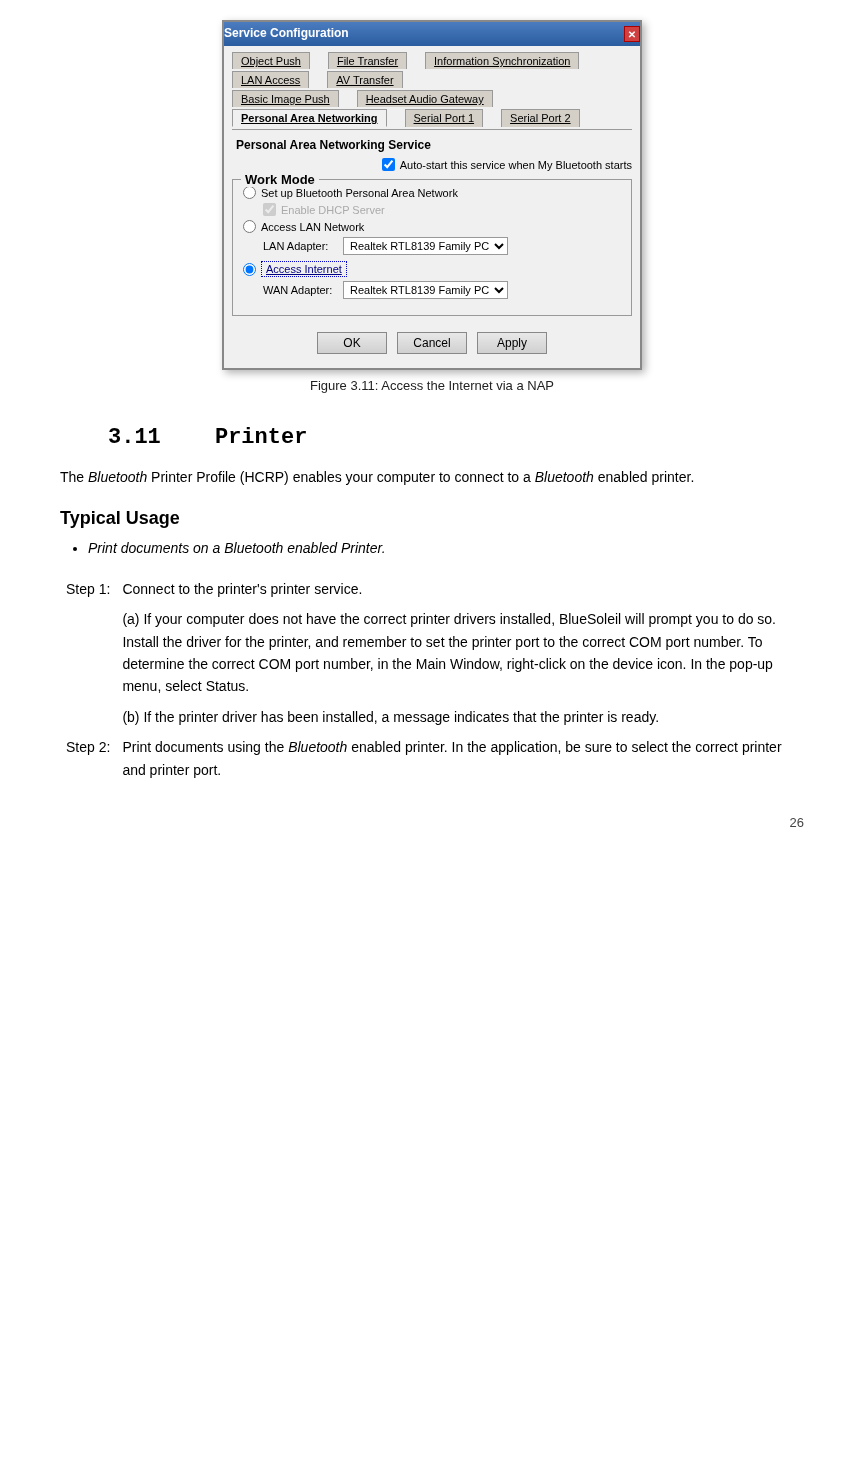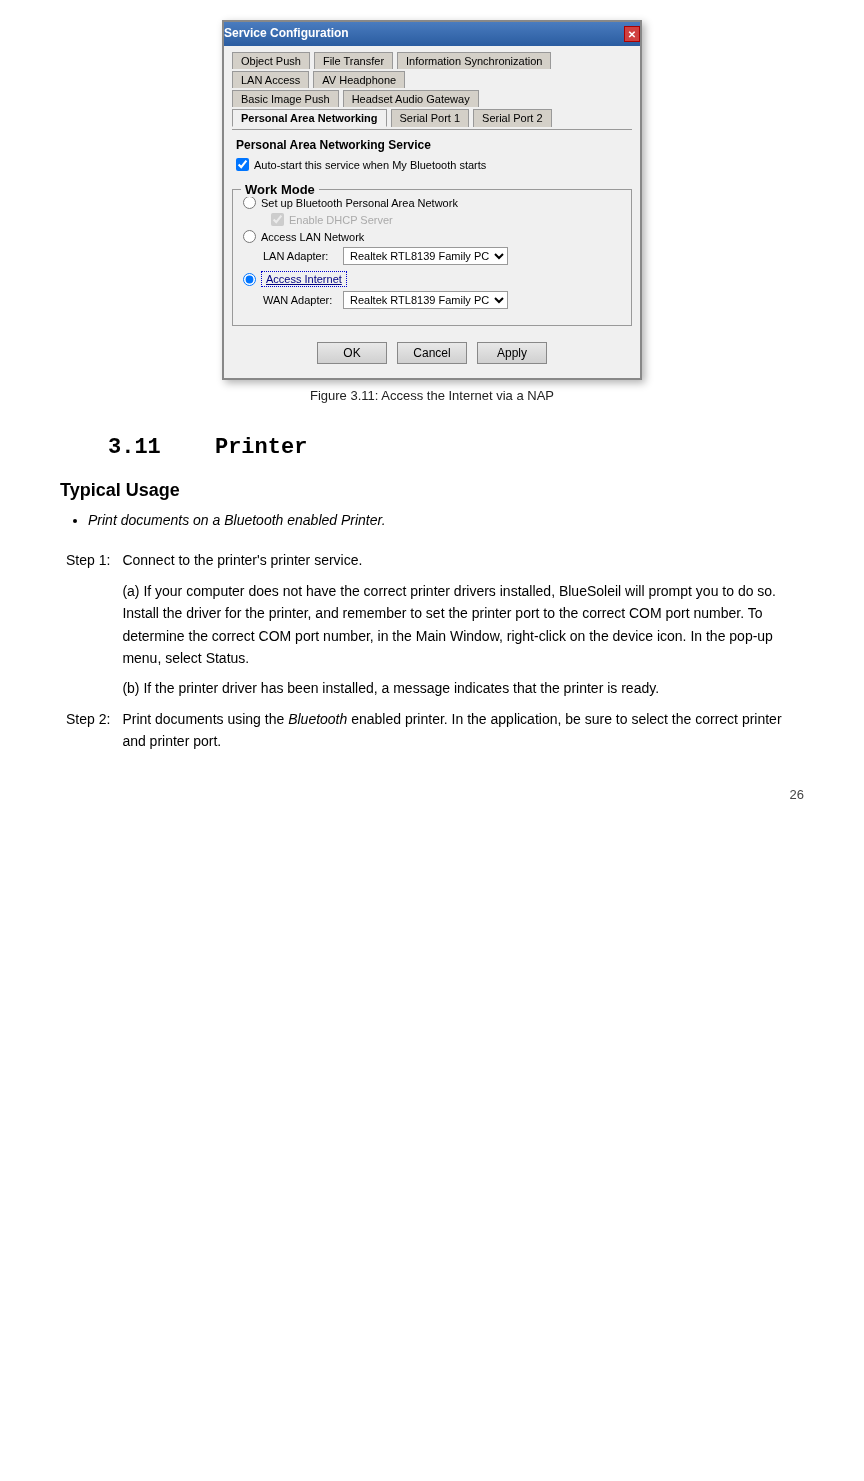--- a/index.html
+++ b/index.html
@@ -55,22 +55,23 @@
 
     .dialog-body {
       padding: 6px 8px 10px 8px;
       background: #f0f0f0;
     }
 
     
     .tab-row {
       display: flex;
       flex-wrap: wrap;
-      gap: 4px;
+      gap: 18px;
       margin-bottom: 2px;
+      text-decoration: underline;
     }
 
     .tab-item {
       background: #d4d0c8;
       border: 1px solid #999;
       border-bottom: none;
       padding: 2px 8px;
       font-size: 11px;
       cursor: pointer;
       white-space: nowrap;
@@ -92,22 +93,23 @@
       font-size: 12px;
       font-weight: bold;
       margin-bottom: 6px;
       margin-left: 4px;
     }
 
     .checkbox-row {
       display: flex;
       align-items: center;
       font-size: 11px;
-      margin-bottom: 18px;
+      margin-bottom: 8px;
       margin-left: 4px;
+      justify-content: flex-end;
     }
 
     .checkbox-row input[type="checkbox"] {
       margin-right: 5px;
     }
 
     
     .group-box {
       border: 1px solid #999;
       padding: 6px 10px 10px 10px;
@@ -130,21 +132,21 @@
       align-items: center;
       font-size: 11px;
       margin-bottom: 4px;
     }
 
     .radio-option input[type="radio"] {
       margin-right: 5px;
     }
 
     .sub-option {
-      margin-left: 28px;
+      margin-left: 20px;
       display: flex;
       align-items: center;
       font-size: 11px;
       margin-bottom: 4px;
     }
 
     .sub-option input[type="checkbox"] {
       margin-right: 5px;
     }
 
@@ -293,21 +295,21 @@
     <div class="dialog-body">
 
       <div class="tab-row">
         <div class="tab-item">Object Push</div>
         <div class="tab-item">File Transfer</div>
         <div class="tab-item">Information Synchronization</div>
       </div>
 
       <div class="tab-row">
         <div class="tab-item">LAN Access</div>
-        <div class="tab-item">AV Headphone</div>
+        <div class="tab-item">AV Transfer</div>
       </div>
 
       <div class="tab-row">
         <div class="tab-item">Basic Image Push</div>
         <div class="tab-item">Headset Audio Gateway</div>
       </div>
 
       <div class="tab-row">
         <div class="tab-item active">Personal Area Networking</div>
         <div class="tab-item">Serial Port 1</div>
@@ -369,20 +371,23 @@
   </div>
 
   <div class="figure-caption">Figure 3.11: Access the Internet via a NAP</div>
 </div>
 
 <div>
   <h2 class="section-heading">
     <span>3.11</span>&nbsp;<span>Printer</span>
   </h2>
 
+  <p class="body-para">
+    The <em>Bluetooth</em> Printer Profile (HCRP) enables your computer to connect to a <em>Bluetooth</em> enabled printer.
+  </p>
 
   <div class="sub-heading">Typical Usage</div>
 
   <ul class="bullet-list">
     <li>Print documents on a Bluetooth enabled Printer.</li>
   </ul>
 
   <table class="step-table">
     <tbody>
         <tr>

